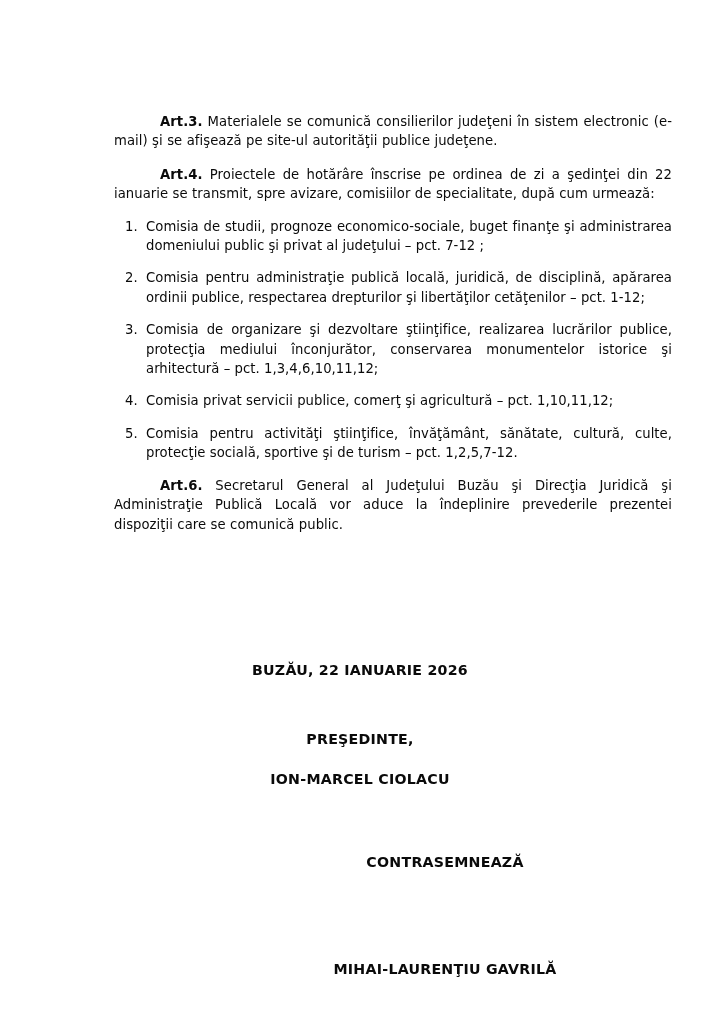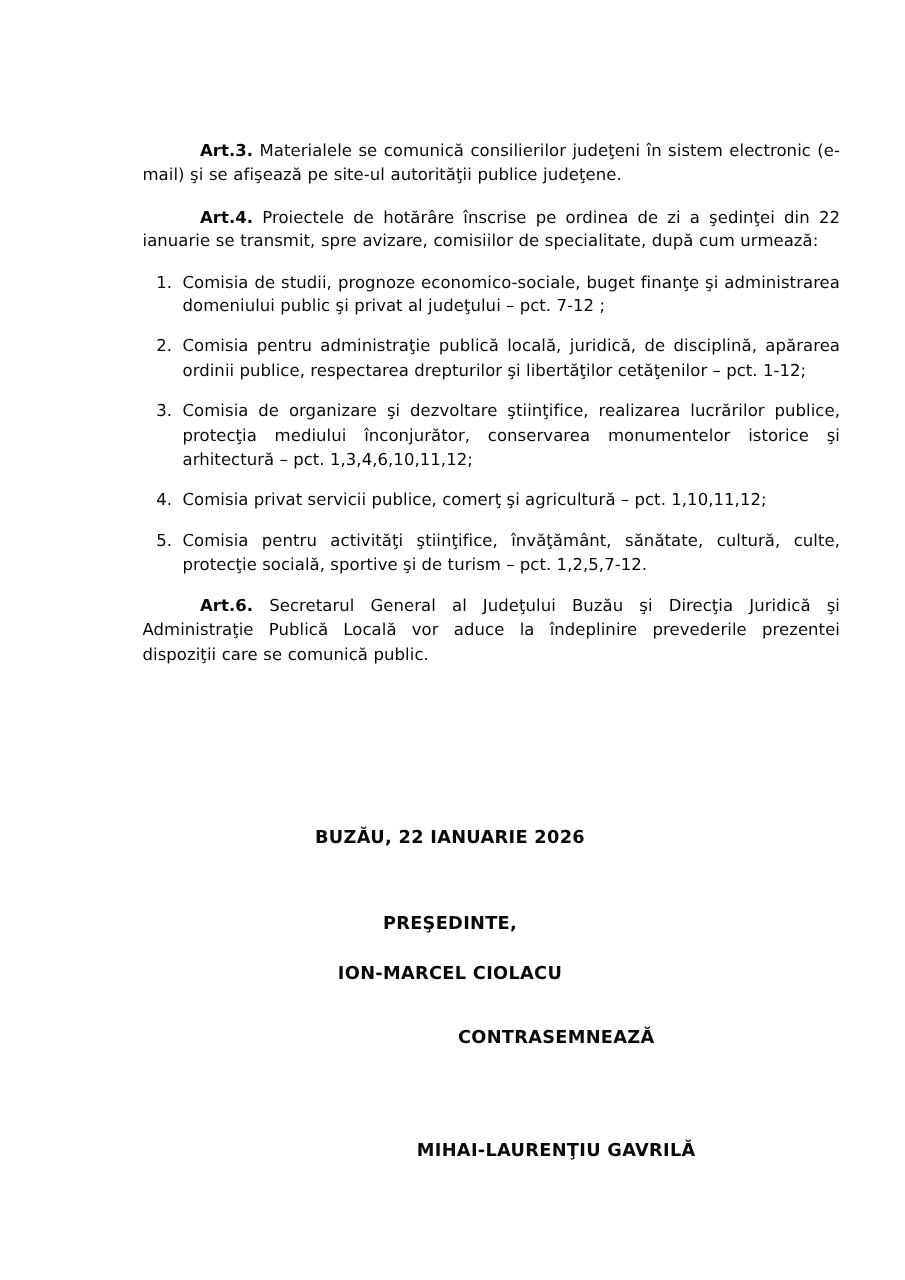--- a/index.html
+++ b/index.html
@@ -87,27 +87,27 @@
   }
   .sig-role {
     top: 731px;
     left: -2px;
   }
   .sig-name {
     top: 771px;
     left: -2px;
   }
   .sig-counter {
-    top: 820px;
+    top: 852px;
     left: 166px;
     width: 558px;
     line-height: 20px;
   }
   .sig-counter-name {
-    top: 913px;
+    top: 961px;
     left: 166px;
     width: 558px;
   }
   .sig-counter .l1,
   .sig-counter .l2 {
     display: block;
   }
 </style>
 </head>
 <body>

